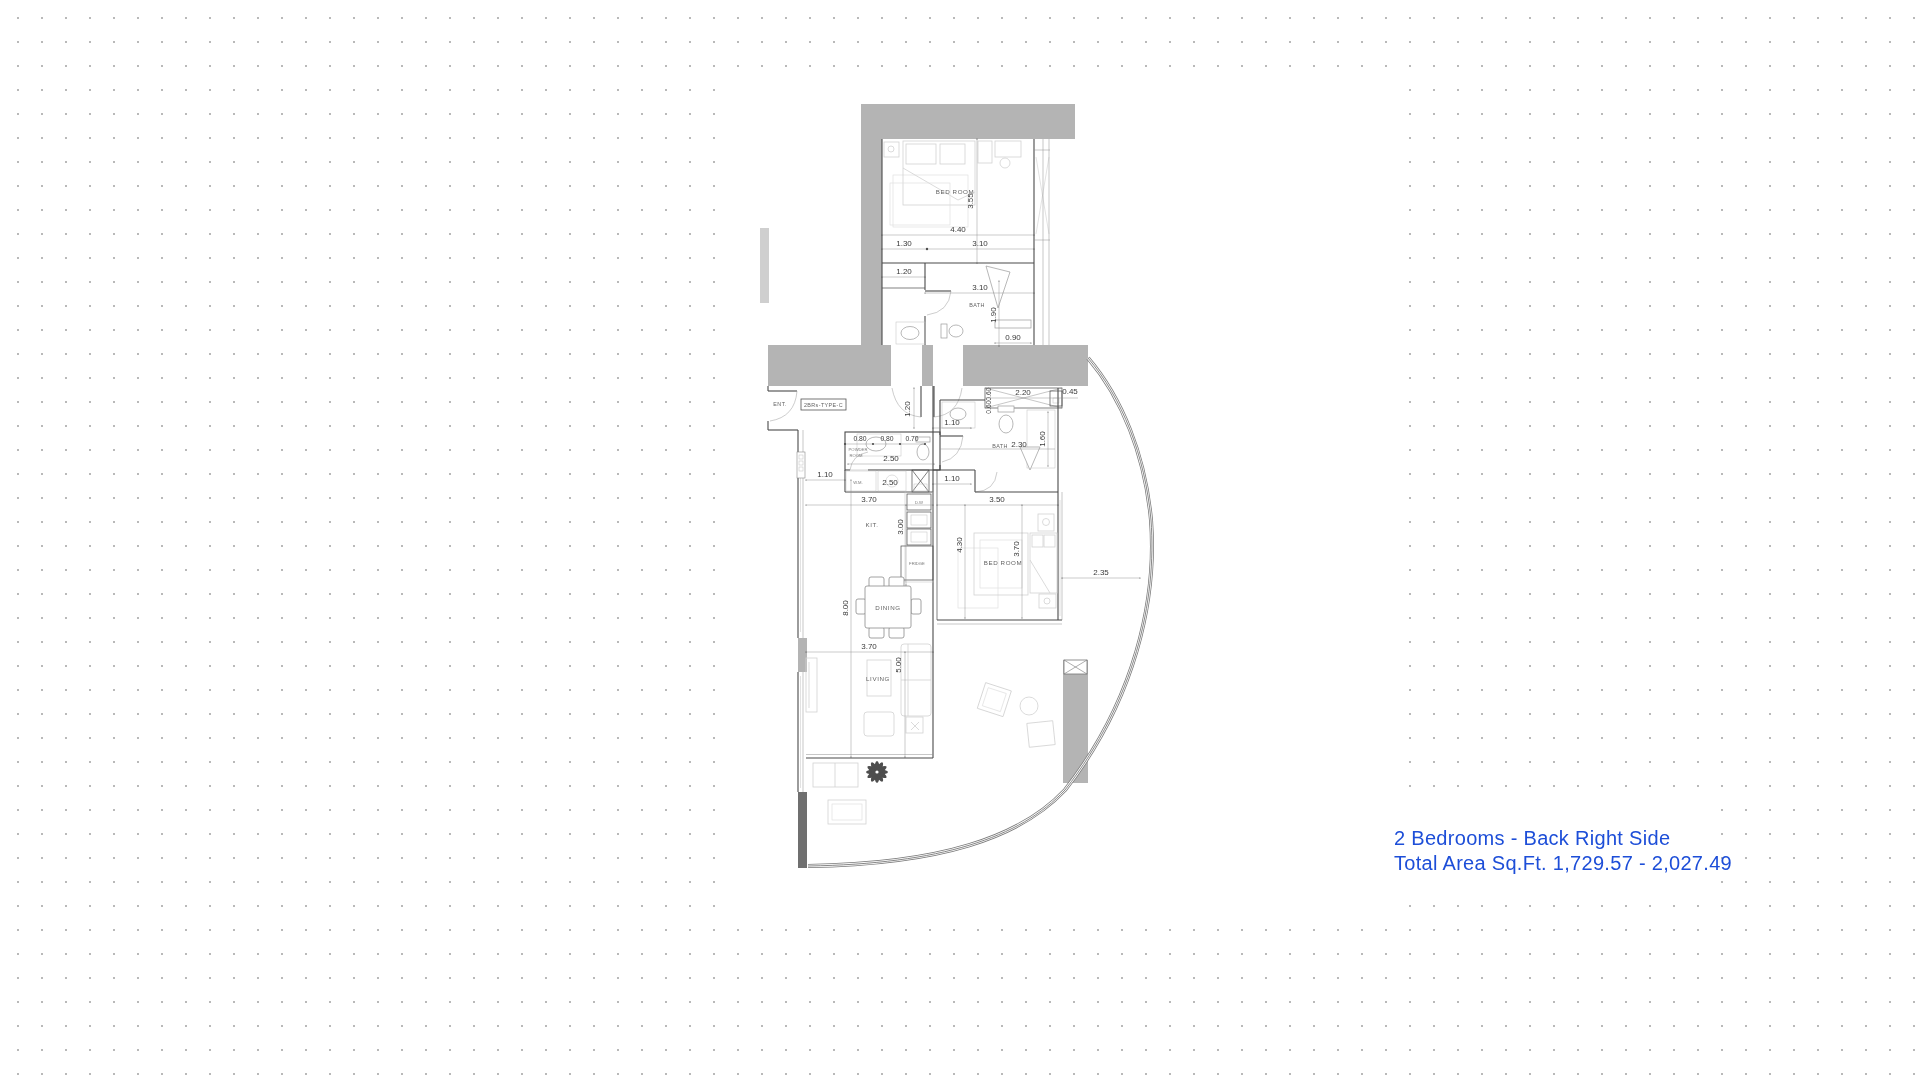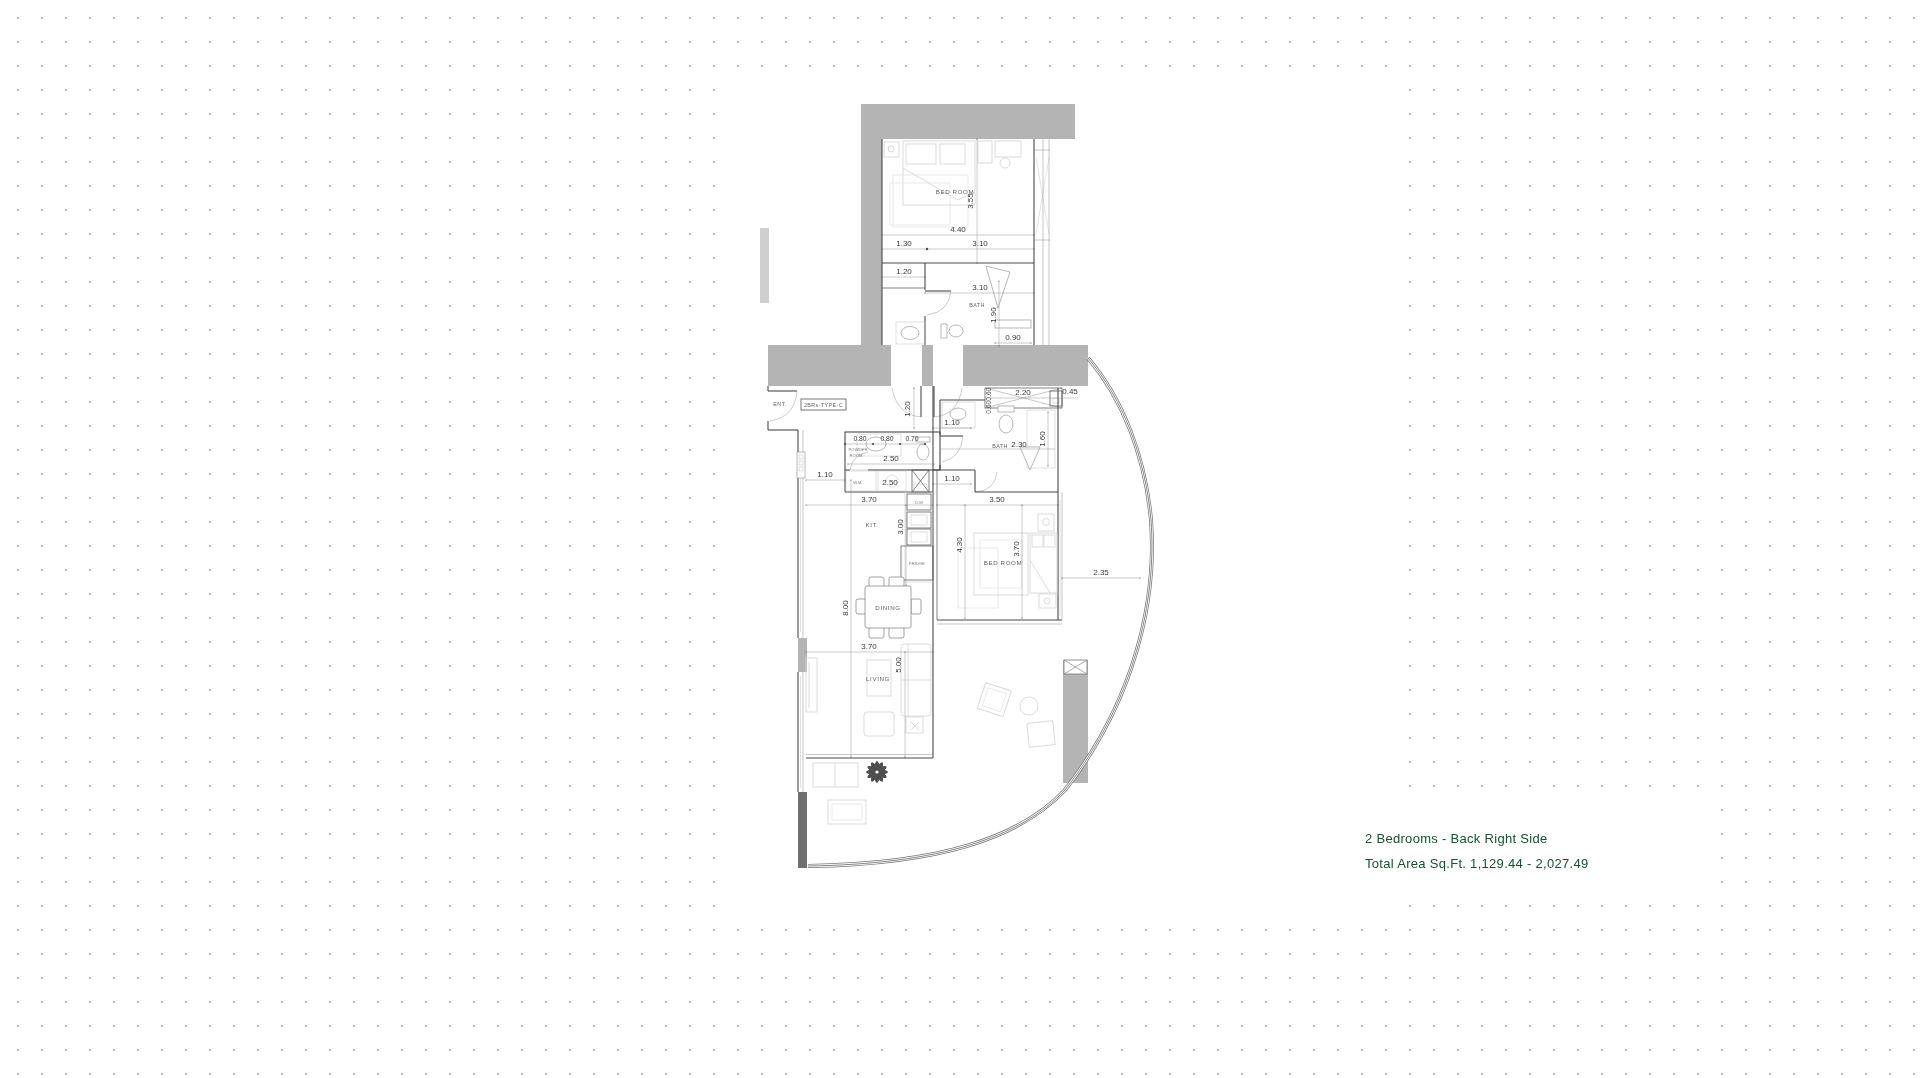--- a/index.html
+++ b/index.html
@@ -7,22 +7,22 @@
     width:1920px;height:1078px;overflow:hidden;position:relative;
     background-color:#ffffff;
     background-image:radial-gradient(circle,#b9b9b9 1.1px,transparent 1.45px);
     background-size:24px 24px;background-position:6px 6px;
     font-family:"Liberation Sans",sans-serif;
   }
   .whitezone{position:absolute;background:#ffffff;}
   #wz-plan{left:735px;top:88px;width:655px;height:820px;}
   #wz-caption{left:1300px;top:790px;width:420px;height:115px;}
   #plan-svg{position:absolute;left:745px;top:90px;width:430px;height:790px;}
-  #caption{position:absolute;left:1365px;top:826px;color:#14532d;
-    font-size:13px;line-height:25px;letter-spacing:.3px;}
+  #caption{position:absolute;left:1394px;top:826px;color:#1d4ed8;
+    font-size:20px;line-height:25px;letter-spacing:.3px;}
   
   .w1{stroke:#4a4a4a;stroke-width:1.1;fill:none}
   .w0{stroke:#4a4a4a;stroke-width:.7;fill:none}
   .win{stroke:#8f8f8f;stroke-width:.5;fill:none}
   .gz{stroke:#aaaaaa;stroke-width:.35;fill:none}
   .fx{stroke:#9a9a9a;stroke-width:.7;fill:#ffffff}
   .fxl{stroke:#c0c0c0;stroke-width:.5;fill:none}
   .fur{stroke:#d2d2d2;stroke-width:.8;fill:none}
   .furx{stroke:#e0e0e0;stroke-width:.7;fill:none}
   .dfur{stroke:#8a8a8a;stroke-width:.8;fill:#ffffff}
@@ -332,14 +332,14 @@
     <text class="sl" x="917" y="565">FRIDGE</text>
     <text class="rl" x="888" y="610">DINING</text>
     <text class="rl" x="878" y="681">LIVING</text>
     <text class="rls" x="1000" y="448">BATH</text>
     <text class="rl" x="1003" y="565">BED ROOM</text>
   </g>
 </svg>
 
 <div id="caption">
   <div>2 Bedrooms - Back Right Side</div>
-  <div>Total Area Sq.Ft. 1,129.44 - 2,027.49</div>
+  <div>Total Area Sq.Ft. 1,729.57 - 2,027.49</div>
 </div>
 
 </body></html>

